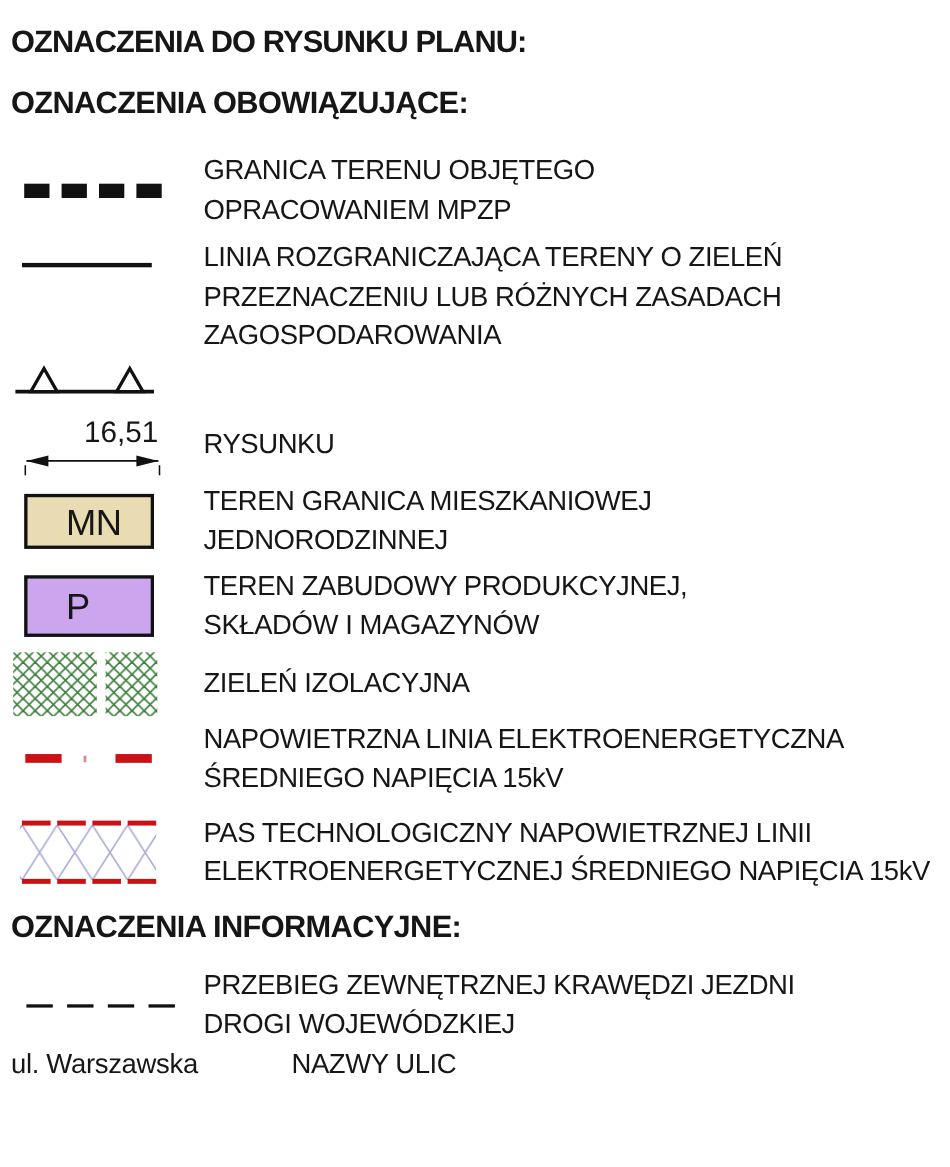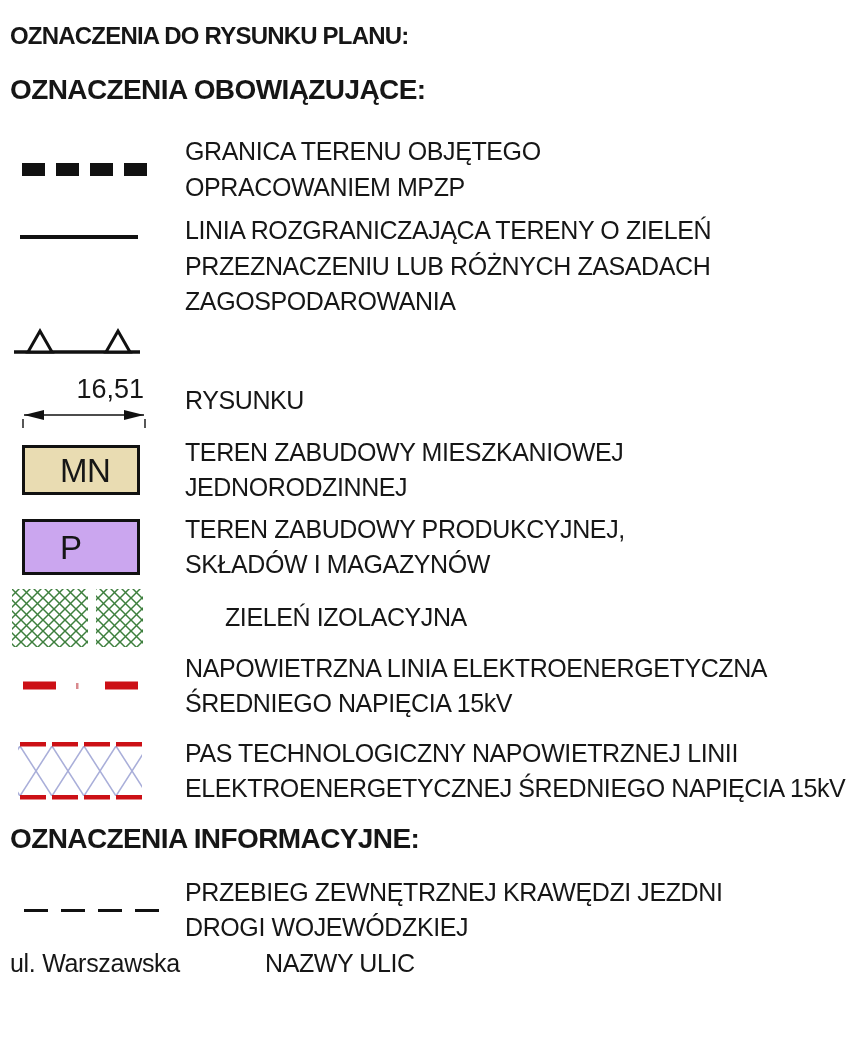--- a/index.html
+++ b/index.html
@@ -8,21 +8,21 @@
     position: relative;
     width: 864px;
     height: 1061px;
     background: #ffffff;
     font-family: "Liberation Sans", sans-serif;
     color: #161616;
     padding: 22px 10px 0 10px;
     overflow: hidden;
   }
   h1.title {
-    font-size: 24px;
+    font-size: 28px;
     font-weight: 600;
     letter-spacing: -0.8px;
     margin-bottom: 24px;
     white-space: nowrap;
   }
   h2.section-heading {
     font-size: 28px;
     font-weight: 600;
     letter-spacing: -0.6px;
     margin-bottom: 28px;
@@ -44,21 +44,21 @@
     white-space: pre-line;
   }
   
   .r1 { margin-bottom: 8px; }
   .r2 { margin-bottom: 6px; align-items: flex-start; }
   .r2 .sym { margin-top: 22px; }
   .r3 { margin-bottom: 16px; }
   .r4 { margin-bottom: 6px; }
   .r5 { margin-bottom: 6px; }
   .r6 { margin-bottom: 4px; }
-  .r7 { margin-bottom: 2px; gap: 40px; }
+  .r7 { margin-bottom: 2px; }
   .r8 { margin-bottom: 14px; }
   .r10 { margin-bottom: 10px; }
   .r10 .sym { flex: 0 0 255px; width: 255px; }
 
   
   .bold-dashes { display: flex; gap: 11px; margin-left: 12px; }
   .bold-dashes i { display: block; width: 23px; height: 13px; background: var(--line_black); }
 
   
   .solid-line { width: 118px; height: 4px; background: var(--line_black); margin-left: 10px; }
@@ -154,21 +154,21 @@
     </div>
     <div class="lbl">RYSUNKU</div>
   </div>
 
   <div class="row r5">
     <div class="sym">
       <div class="zone-box mn">
         <span class="zone-code">MN</span>
       </div>
     </div>
-    <div class="lbl">TEREN ZABUDOWY MIESZKANIOWEJ
+    <div class="lbl">TEREN GRANICA MIESZKANIOWEJ
 JEDNORODZINNEJ</div>
   </div>
 
   <div class="row r6">
     <div class="sym">
       <div class="zone-box p">
         <span class="zone-code">P</span>
       </div>
     </div>
     <div class="lbl">TEREN ZABUDOWY PRODUKCYJNEJ,

